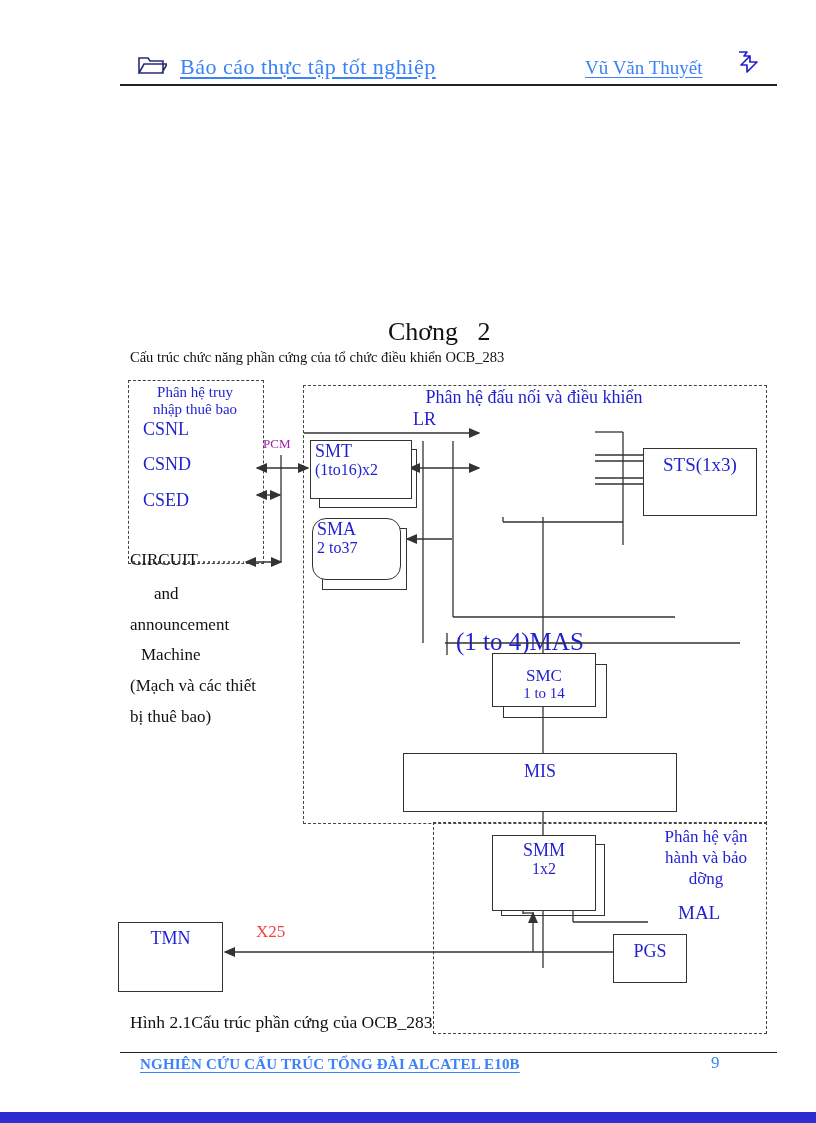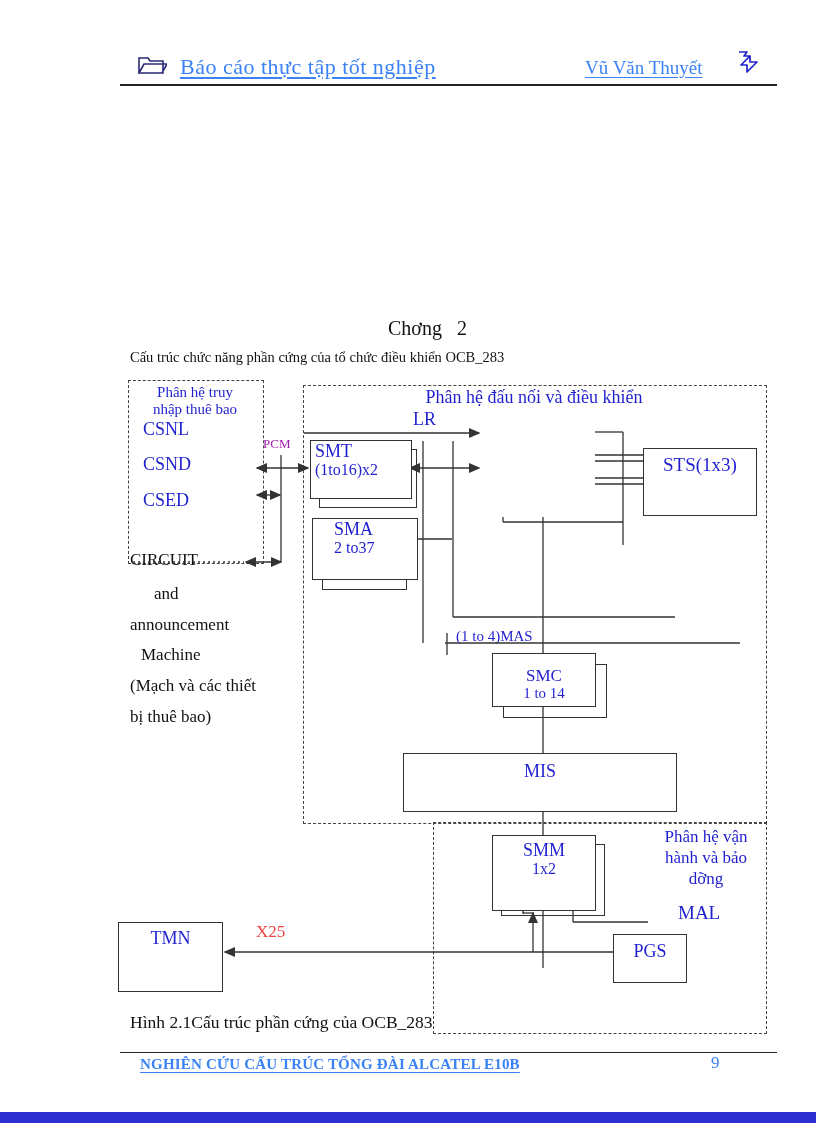--- a/index.html
+++ b/index.html
@@ -11,61 +11,61 @@
   .u{text-decoration:underline;text-underline-offset:3px;}
 
   
   #hdr-title{left:180px;top:54px;font-size:22px;letter-spacing:.5px;}
   #hdr-author{left:585px;top:57px;font-size:19px;}
   #hdr-rule{left:120px;top:84px;width:657px;height:0;border-top:2px solid #222;}
   #folder-ico{left:137px;top:53px;}
   #send-ico{left:735px;top:48px;}
 
   
-  #chap-title{left:388px;top:317px;font-size:20px;white-space:pre;}
+  #chap-title{left:388px;top:317px;font-size:26px;white-space:pre;}
   #chap-sub{left:130px;top:349px;font-size:14.5px;}
 
   
   .dashed{border:1px dashed #444;background:transparent;}
   #frame-access{left:128px;top:380px;width:134px;height:182px;}
   #frame-control{left:303px;top:385px;width:462px;height:437px;}
   #frame-om{left:433px;top:822px;width:332px;height:210px;}
 
   
   .acc-line{left:128px;width:134px;text-align:center;font-size:15px;line-height:17px;}
   #acc-l1{top:384px;} #acc-l2{top:401px;}
   .acc-item{left:143px;width:134px;font-size:18px;}
   #acc-csnl{top:419px;} #acc-csnd{top:454px;} #acc-csed{top:490px;}
 
   
   #lbl-control{left:303px;top:387px;width:462px;text-align:center;font-size:18px;}
   #lbl-lr{left:413px;top:409px;font-size:18px;}
   #lbl-pcm{left:263px;top:436px;font-size:13px;color:#a21caf;}
-  #lbl-mas{left:456px;top:628px;font-size:15px;}
+  #lbl-mas{left:456px;top:628px;font-size:25px;}
   #lbl-om{left:640px;top:826px;width:132px;text-align:center;font-size:17px;line-height:21px;}
   #lbl-mal{left:678px;top:902px;font-size:19px;}
   #lbl-x25{left:256px;top:922px;font-size:17px;color:#ef4444;}
 
   
   .note{font-size:17px;color:#111;}
   #note-0{left:130px;top:550px;}
   #note-1{left:154px;top:584px;}
   #note-2{left:130px;top:615px;}
   #note-3{left:141px;top:645px;font-family:Liberation Serif, serif;}
   #note-4{left:130px;top:676px;}
   #note-5{left:130px;top:707px;}
 
   
   .face{position:absolute;border:1.5px solid #333;background:#fff;z-index:3;
         display:flex;flex-direction:column;align-items:center;}
   .shadow{position:absolute;border:1.5px solid #333;background:transparent;z-index:2;}
   .bl1{font-size:18px;line-height:20px;} .bl2{font-size:16px;line-height:18px;}
   #smt-f{left:310px;top:440px;width:96px;height:57px;align-items:flex-start;padding-left:4px;}
   #smt-s{left:319px;top:449px;width:96px;height:57px;}
-  #sma-f{left:312px;top:518px;width:83px;height:60px;align-items:flex-start;padding-left:21px;}
+  #sma-f{left:312px;top:518px;width:83px;height:60px;align-items:flex-start;padding-left:4px;border-radius:14px;}
   #sma-s{left:322px;top:528px;width:83px;height:60px;}
   #smx-f{left:483px;top:417px;width:112px;height:101px;justify-content:flex-start;padding-top:8px;}
   #smx-f .bl1{font-size:27px;line-height:30px;}
   #smx-f .bl2{font-size:18px;}
   #sts-f{left:643px;top:448px;width:112px;height:60px;padding-top:6px;}
   #sts-f .bl1{font-size:19px;}
   #smc-f{left:492px;top:653px;width:102px;height:52px;}
   #smc-s{left:503px;top:664px;width:102px;height:52px;}
   #smc-f .bl1{font-size:17px;line-height:19px;margin-top:12px;} #smc-f .bl2{font-size:15px;line-height:17px;}
   #mis-f{left:403px;top:753px;width:272px;height:50px;padding-top:7px;}

